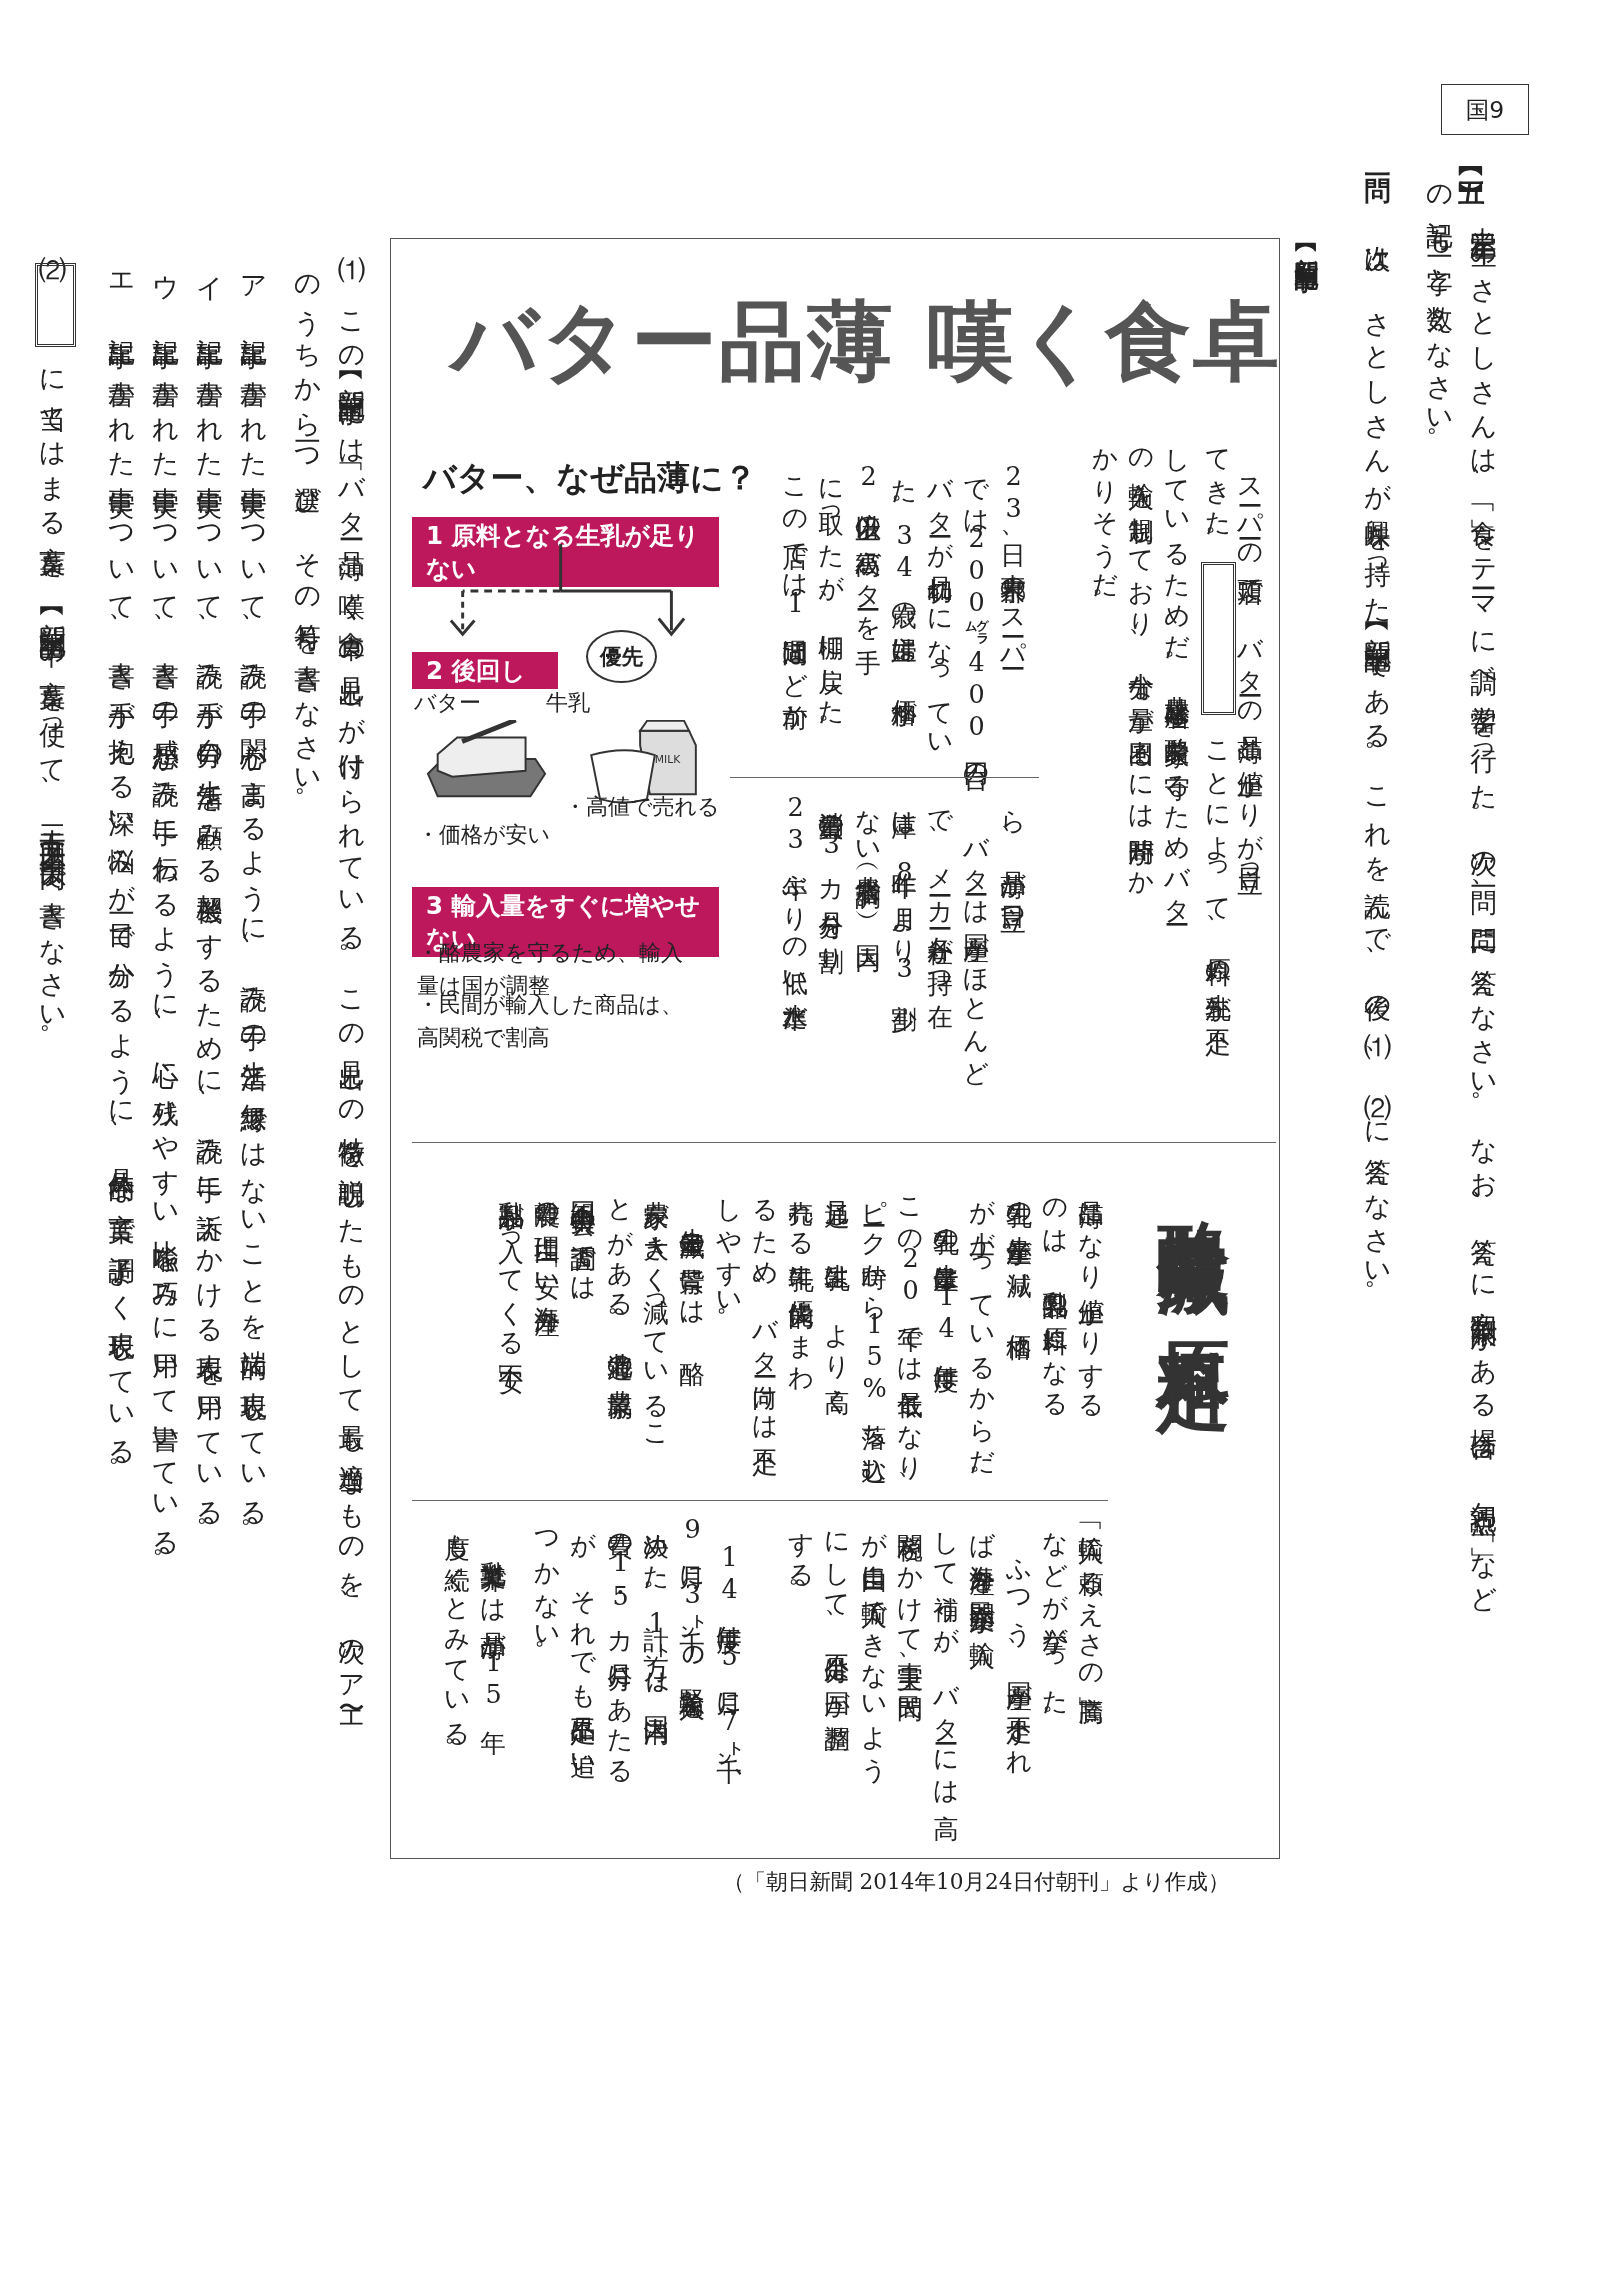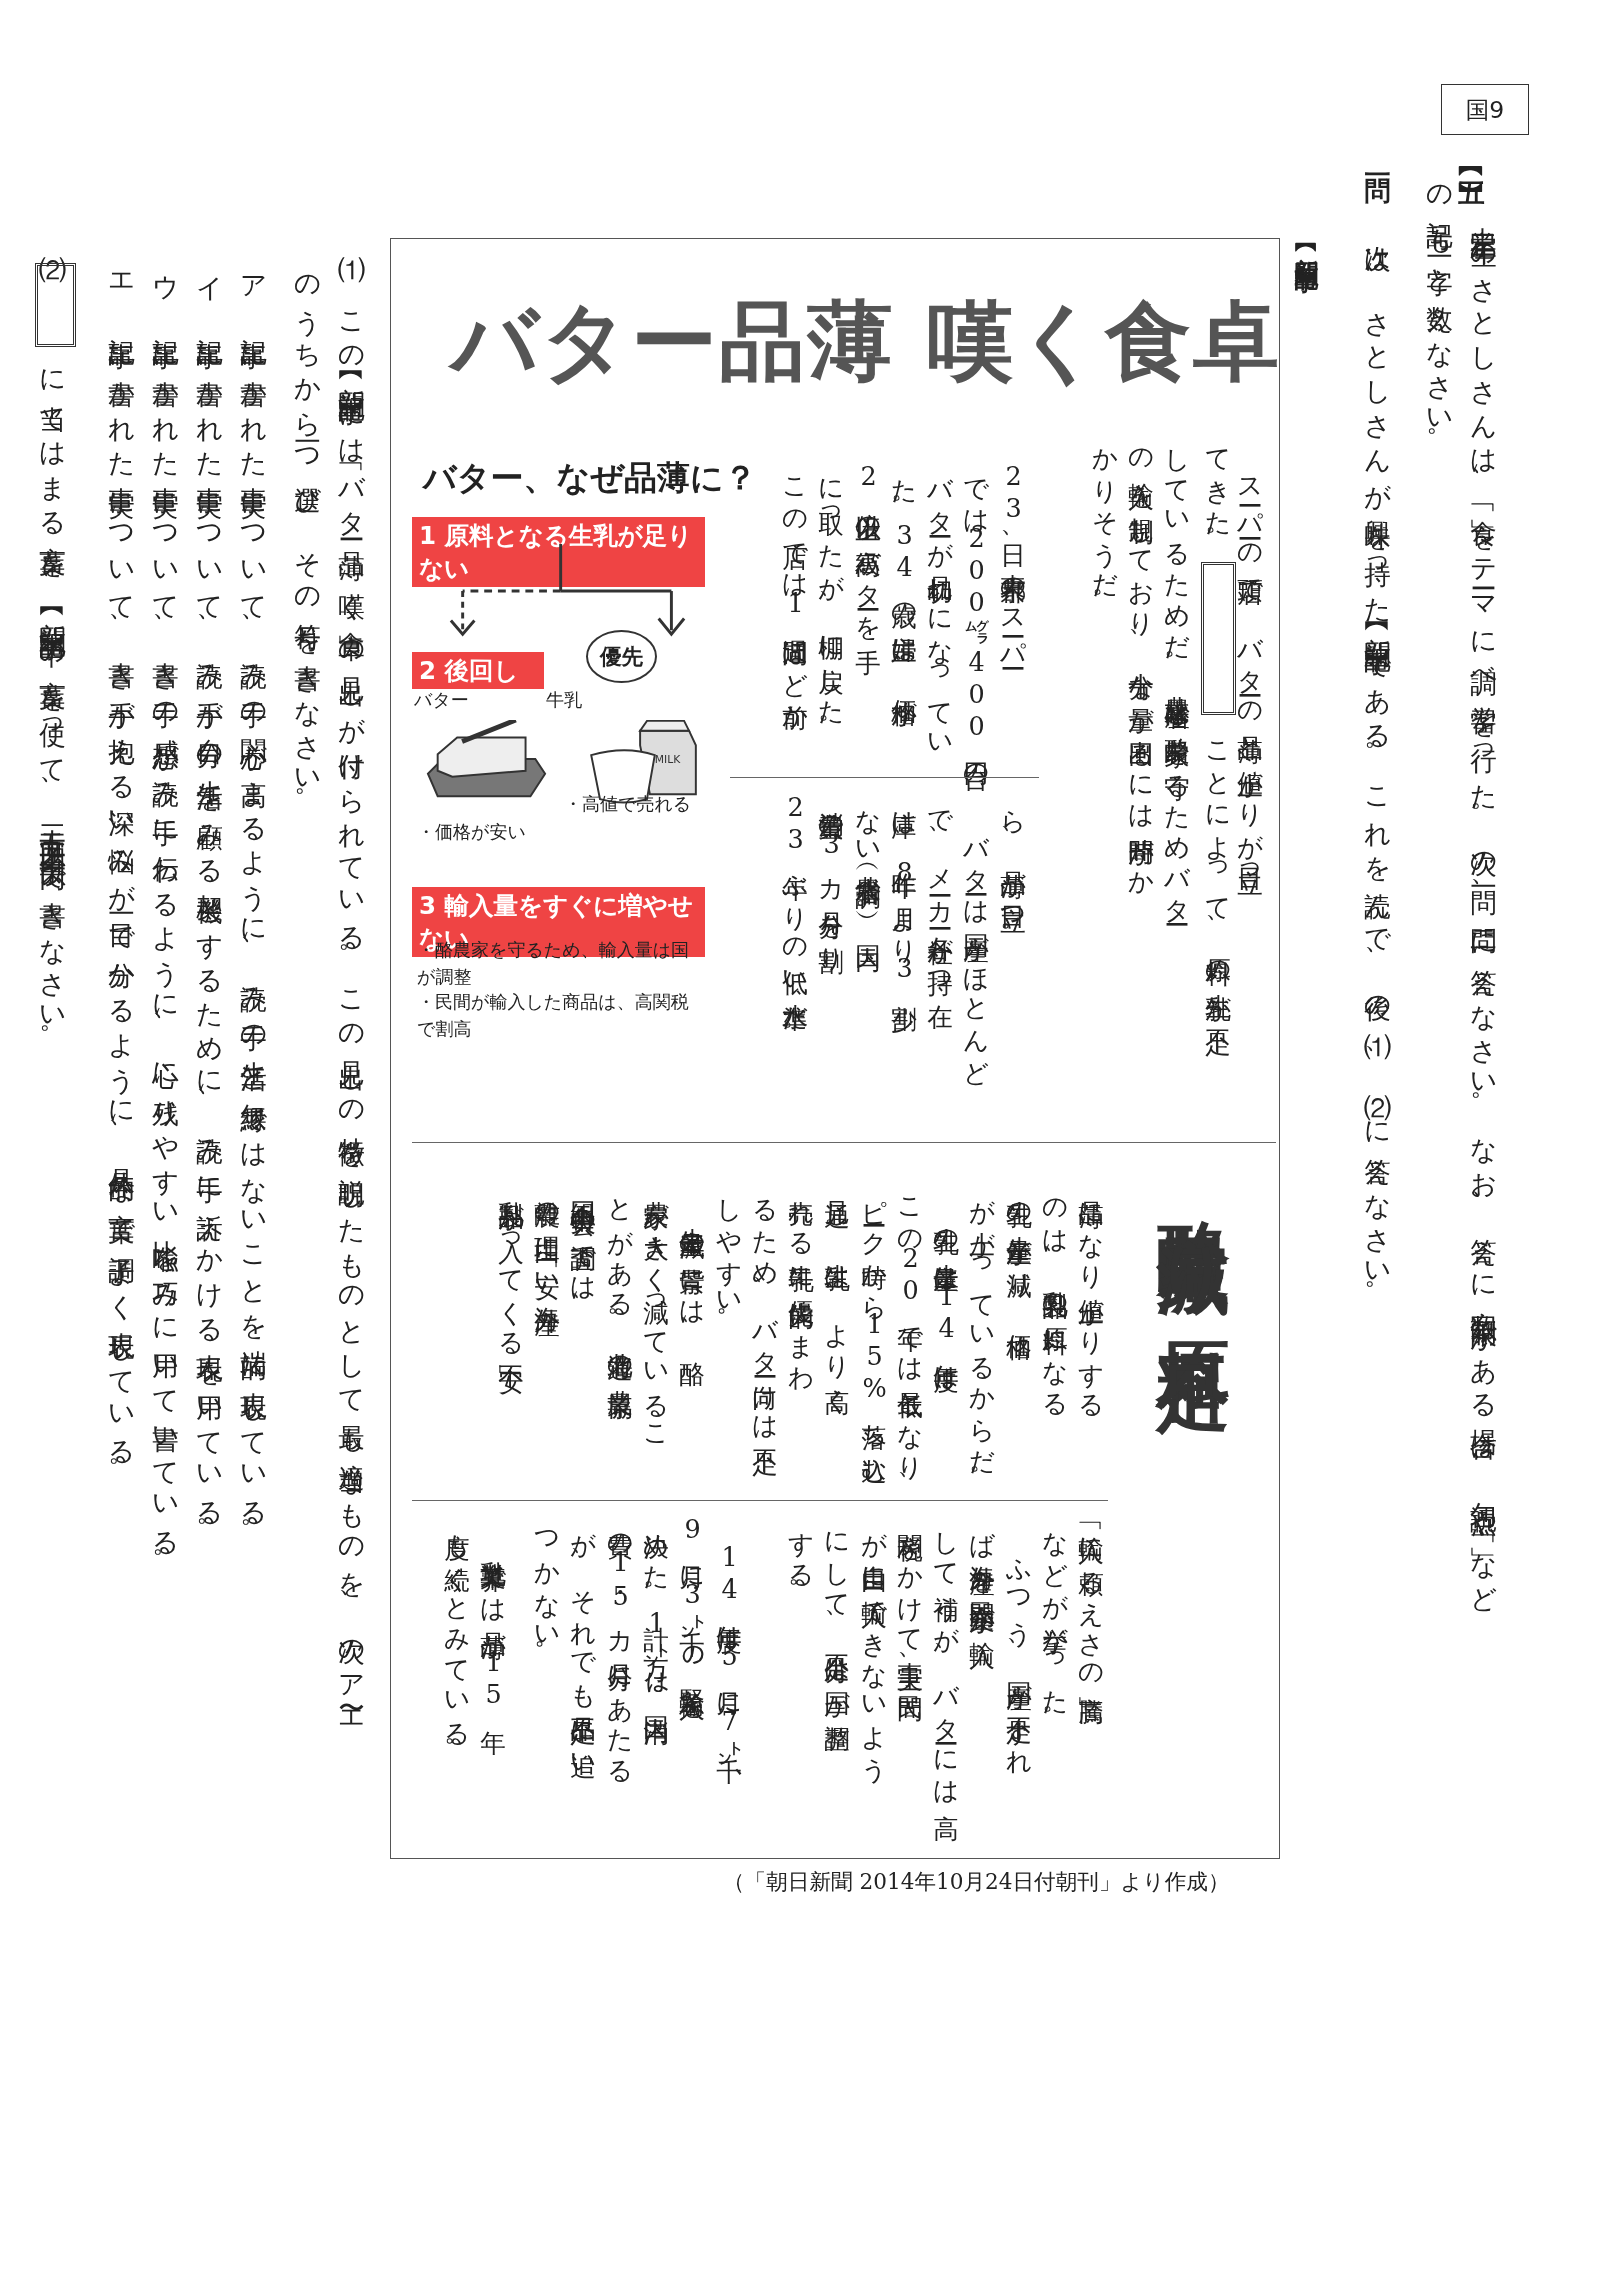--- a/index.html
+++ b/index.html
@@ -13,23 +13,23 @@
              display: flex; align-items: center; justify-content: center; font-size: 23.5px; }
   .q { font-size: 26.5px; letter-spacing: 3.9px; line-height: 1; }
   .article-box { left: 390px; top: 238px; width: 888px; height: 1619px; border: 1.5px solid #555; }
   .headline { left: 451px; top: 284px; font-size: 86px; font-weight: bold; color: #555;
               letter-spacing: 2px; font-family: "DejaVu Sans", sans-serif; }
   .body-txt { font-size: 25.5px; line-height: 1; letter-spacing: 2px; }
   .hr { height: 0; border-top: 1.5px solid #666; }
   .subhead { left: 1145px; top: 1161px; font-size: 73px; font-weight: bold; color: #333; letter-spacing: 7.8px; }
   .blank-box { display: inline-block; border: 3.9px double #333; }
   .inf-title { left: 423px; top: 456px; font-size: 33px; font-weight: bold; font-family: "DejaVu Sans", sans-serif; }
-  .inf-bar { background: #ef4444; color: #fff; font-family: "DejaVu Sans", sans-serif; font-weight: bold;
-             font-size: 24.5px; padding: 2px 7px; }
-  .inf-txt { font-family: "DejaVu Sans", sans-serif; font-size: 18px; line-height: 1.5; }
+  .inf-bar { background: #be185d; color: #fff; font-family: "DejaVu Sans", sans-serif; font-weight: bold;
+             font-size: 24.5px; padding: 2px 14px; }
+  .inf-txt { font-family: "DejaVu Sans", sans-serif; font-size: 22px; line-height: 1.5; }
   .source { left: 723px; top: 1867px; font-size: 21.6px; text-align: right; }
 </style>
 </head>
 <body>
 
 <div class="abs page-no sans">国9</div>
 
 <div class="abs vt q bold" style="left:1458px; top:157px;">【五】</div>
 <div class="abs vt q" style="left:1470px; top:206px;">中学三年生のさとしさんは、「食」をテーマに調べ学習を行った。次の問一、問二に答えなさい。なお、答えに字数制限がある場合は、句読点や「」など</div>
 <div class="abs vt q" style="left:1426px; top:167px;">の記号も一字と数えなさい。</div>

